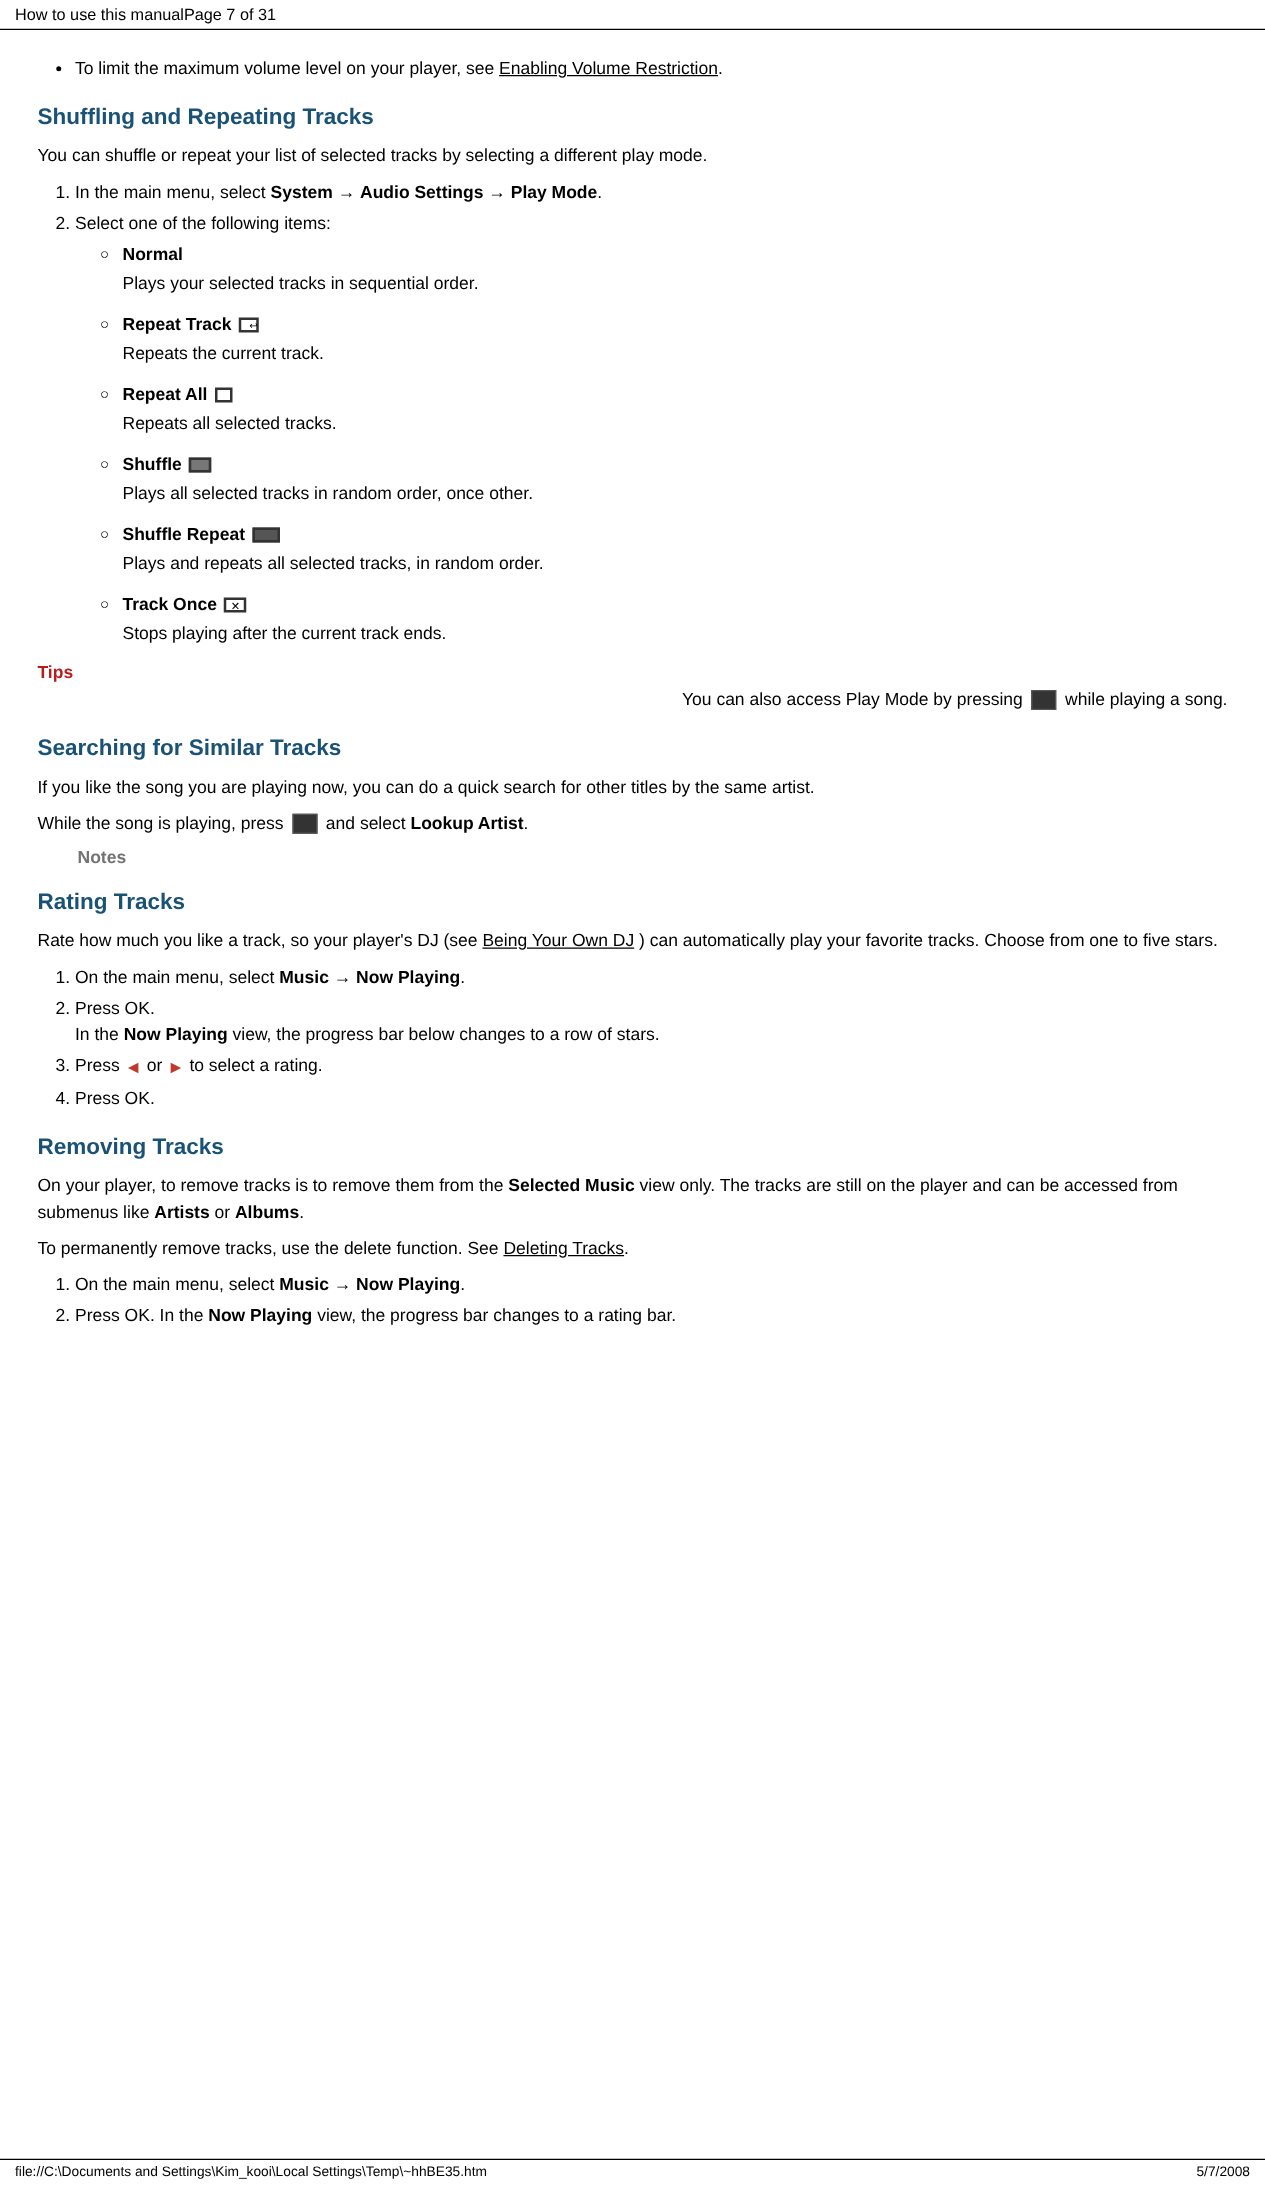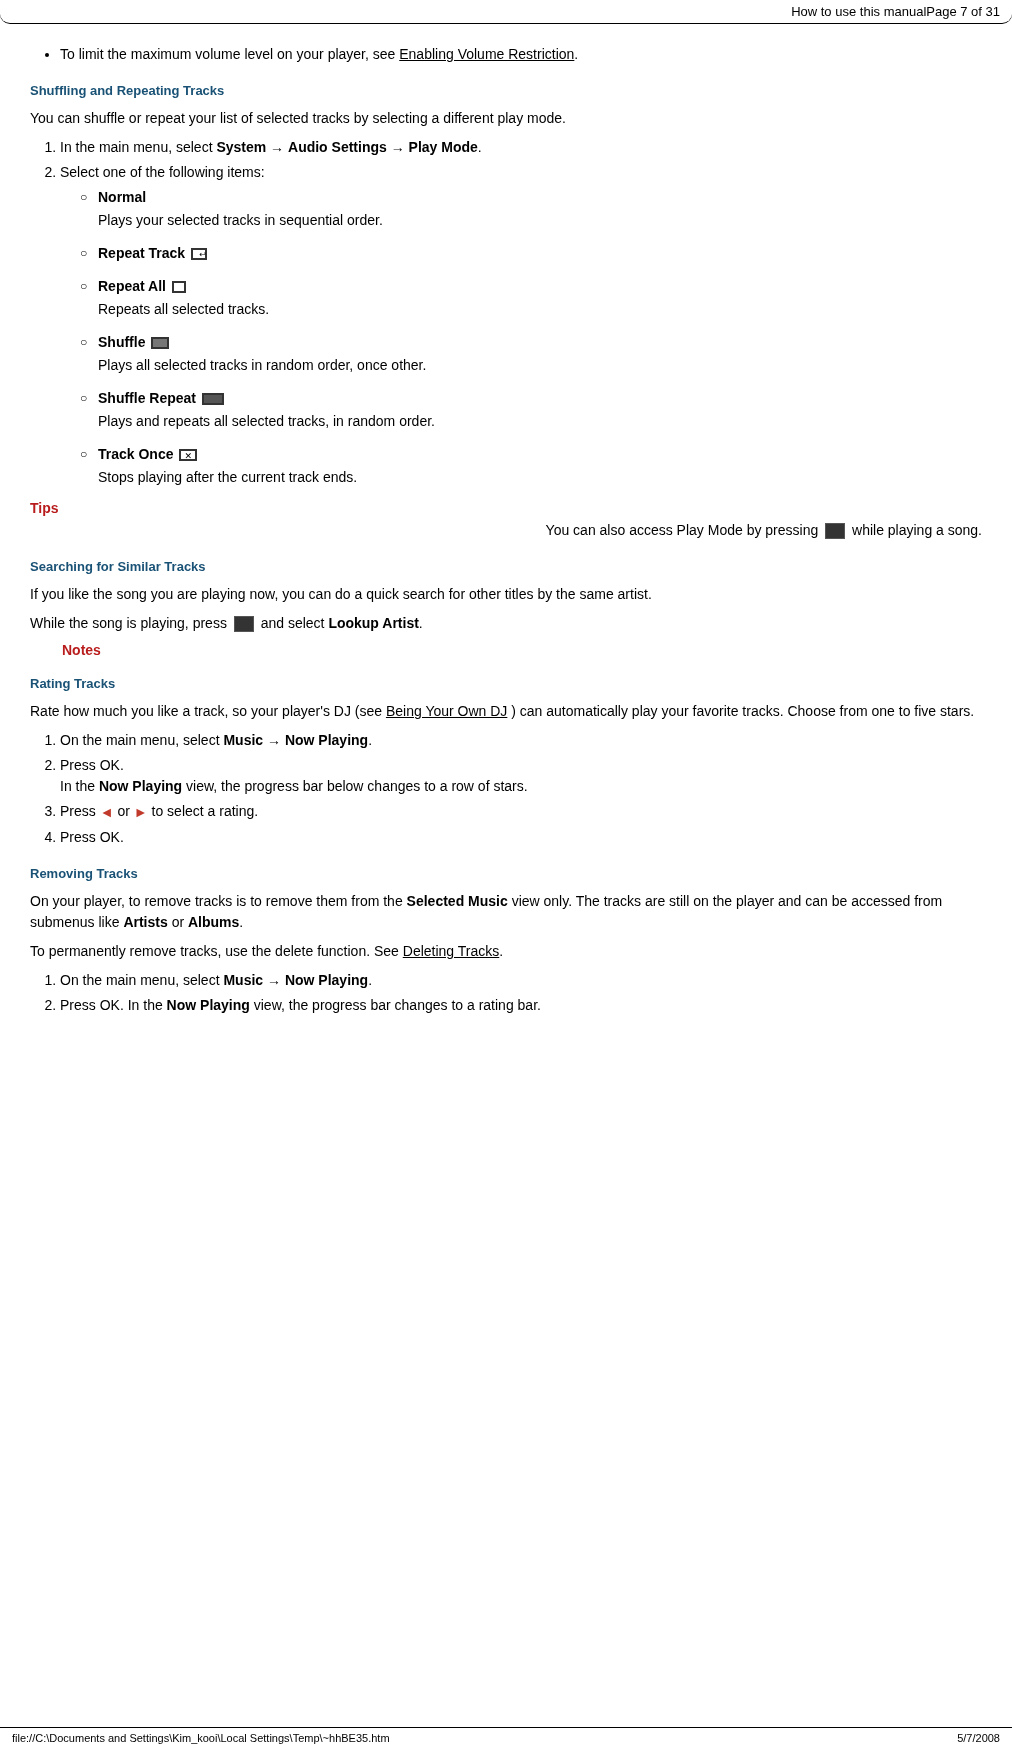--- a/index.html
+++ b/index.html
@@ -11,42 +11,41 @@
       font-family: Arial, sans-serif;
       font-size: 14px;
       color: #000;
       background: #fff;
       width: 1012px;
       min-height: 1748px;
       position: relative;
     }
     .page-header {
       display: flex;
-      justify-content: flex-end;
+      justify-content: flex-start;
       padding: 4px 12px;
       border-bottom: 1px solid #000;
       font-size: 13px;
-      border-radius: 10px;
     }
     .page-footer {
       display: flex;
       justify-content: space-between;
       padding: 4px 12px;
       border-top: 1px solid #000;
       font-size: 11px;
       position: absolute;
       bottom: 0;
       left: 0;
       right: 0;
     }
     .content {
       padding: 10px 30px 40px 30px;
     }
     .section-heading {
-      font-size: 13px;
+      font-size: 18px;
       font-weight: bold;
       color: #1a5276;
       margin-top: 18px;
       margin-bottom: 10px;
     }
     .intro-text {
       margin-bottom: 8px;
       line-height: 1.5;
     }
     .bullet-list {
@@ -93,21 +92,21 @@
       margin-left: 0;
       margin-top: 2px;
     }
     .tips-label {
       color: #b91c1c;
       font-weight: bold;
       margin-top: 12px;
       margin-bottom: 4px;
     }
     .notes-label {
-      color: #b91c1c;
+      color: #737373;
       font-weight: bold;
       margin-top: 8px;
       margin-bottom: 4px;
       padding-left: 32px;
     }
     .tips-text {
       line-height: 1.5;
       margin-bottom: 10px;
       text-align: right;
     }
@@ -192,20 +191,21 @@
         <ul class="sub-list">
           <li>
             <span class="sub-item-title">Normal</span>
             <span class="sub-item-desc">Plays your selected tracks in sequential order.</span>
           </li>
           <li>
             <span class="sub-item-title">Repeat Track</span>
             <span class="icon-repeat-track" style="width:16px;height:12px;border:2px solid #333;display:inline-block;vertical-align:middle;position:relative;">
               <span style="position:absolute;top:-1px;right:-1px;font-size:8px;">↩</span>
             </span>
+            <span class="sub-item-desc">Repeats the current track.</span>
           </li>
           <li>
             <span class="sub-item-title">Repeat All</span>
             <span class="icon-repeat-all" style="width:14px;height:12px;border:2px solid #333;display:inline-block;vertical-align:middle;"></span>
             <span class="sub-item-desc">Repeats all selected tracks.</span>
           </li>
           <li>
             <span class="sub-item-title">Shuffle</span>
             <span style="display:inline-block;width:18px;height:12px;vertical-align:middle;border:2px solid #333;background:#777;margin:0 2px;"></span>
             <span class="sub-item-desc">Plays all selected tracks in random order, once other.</span>

